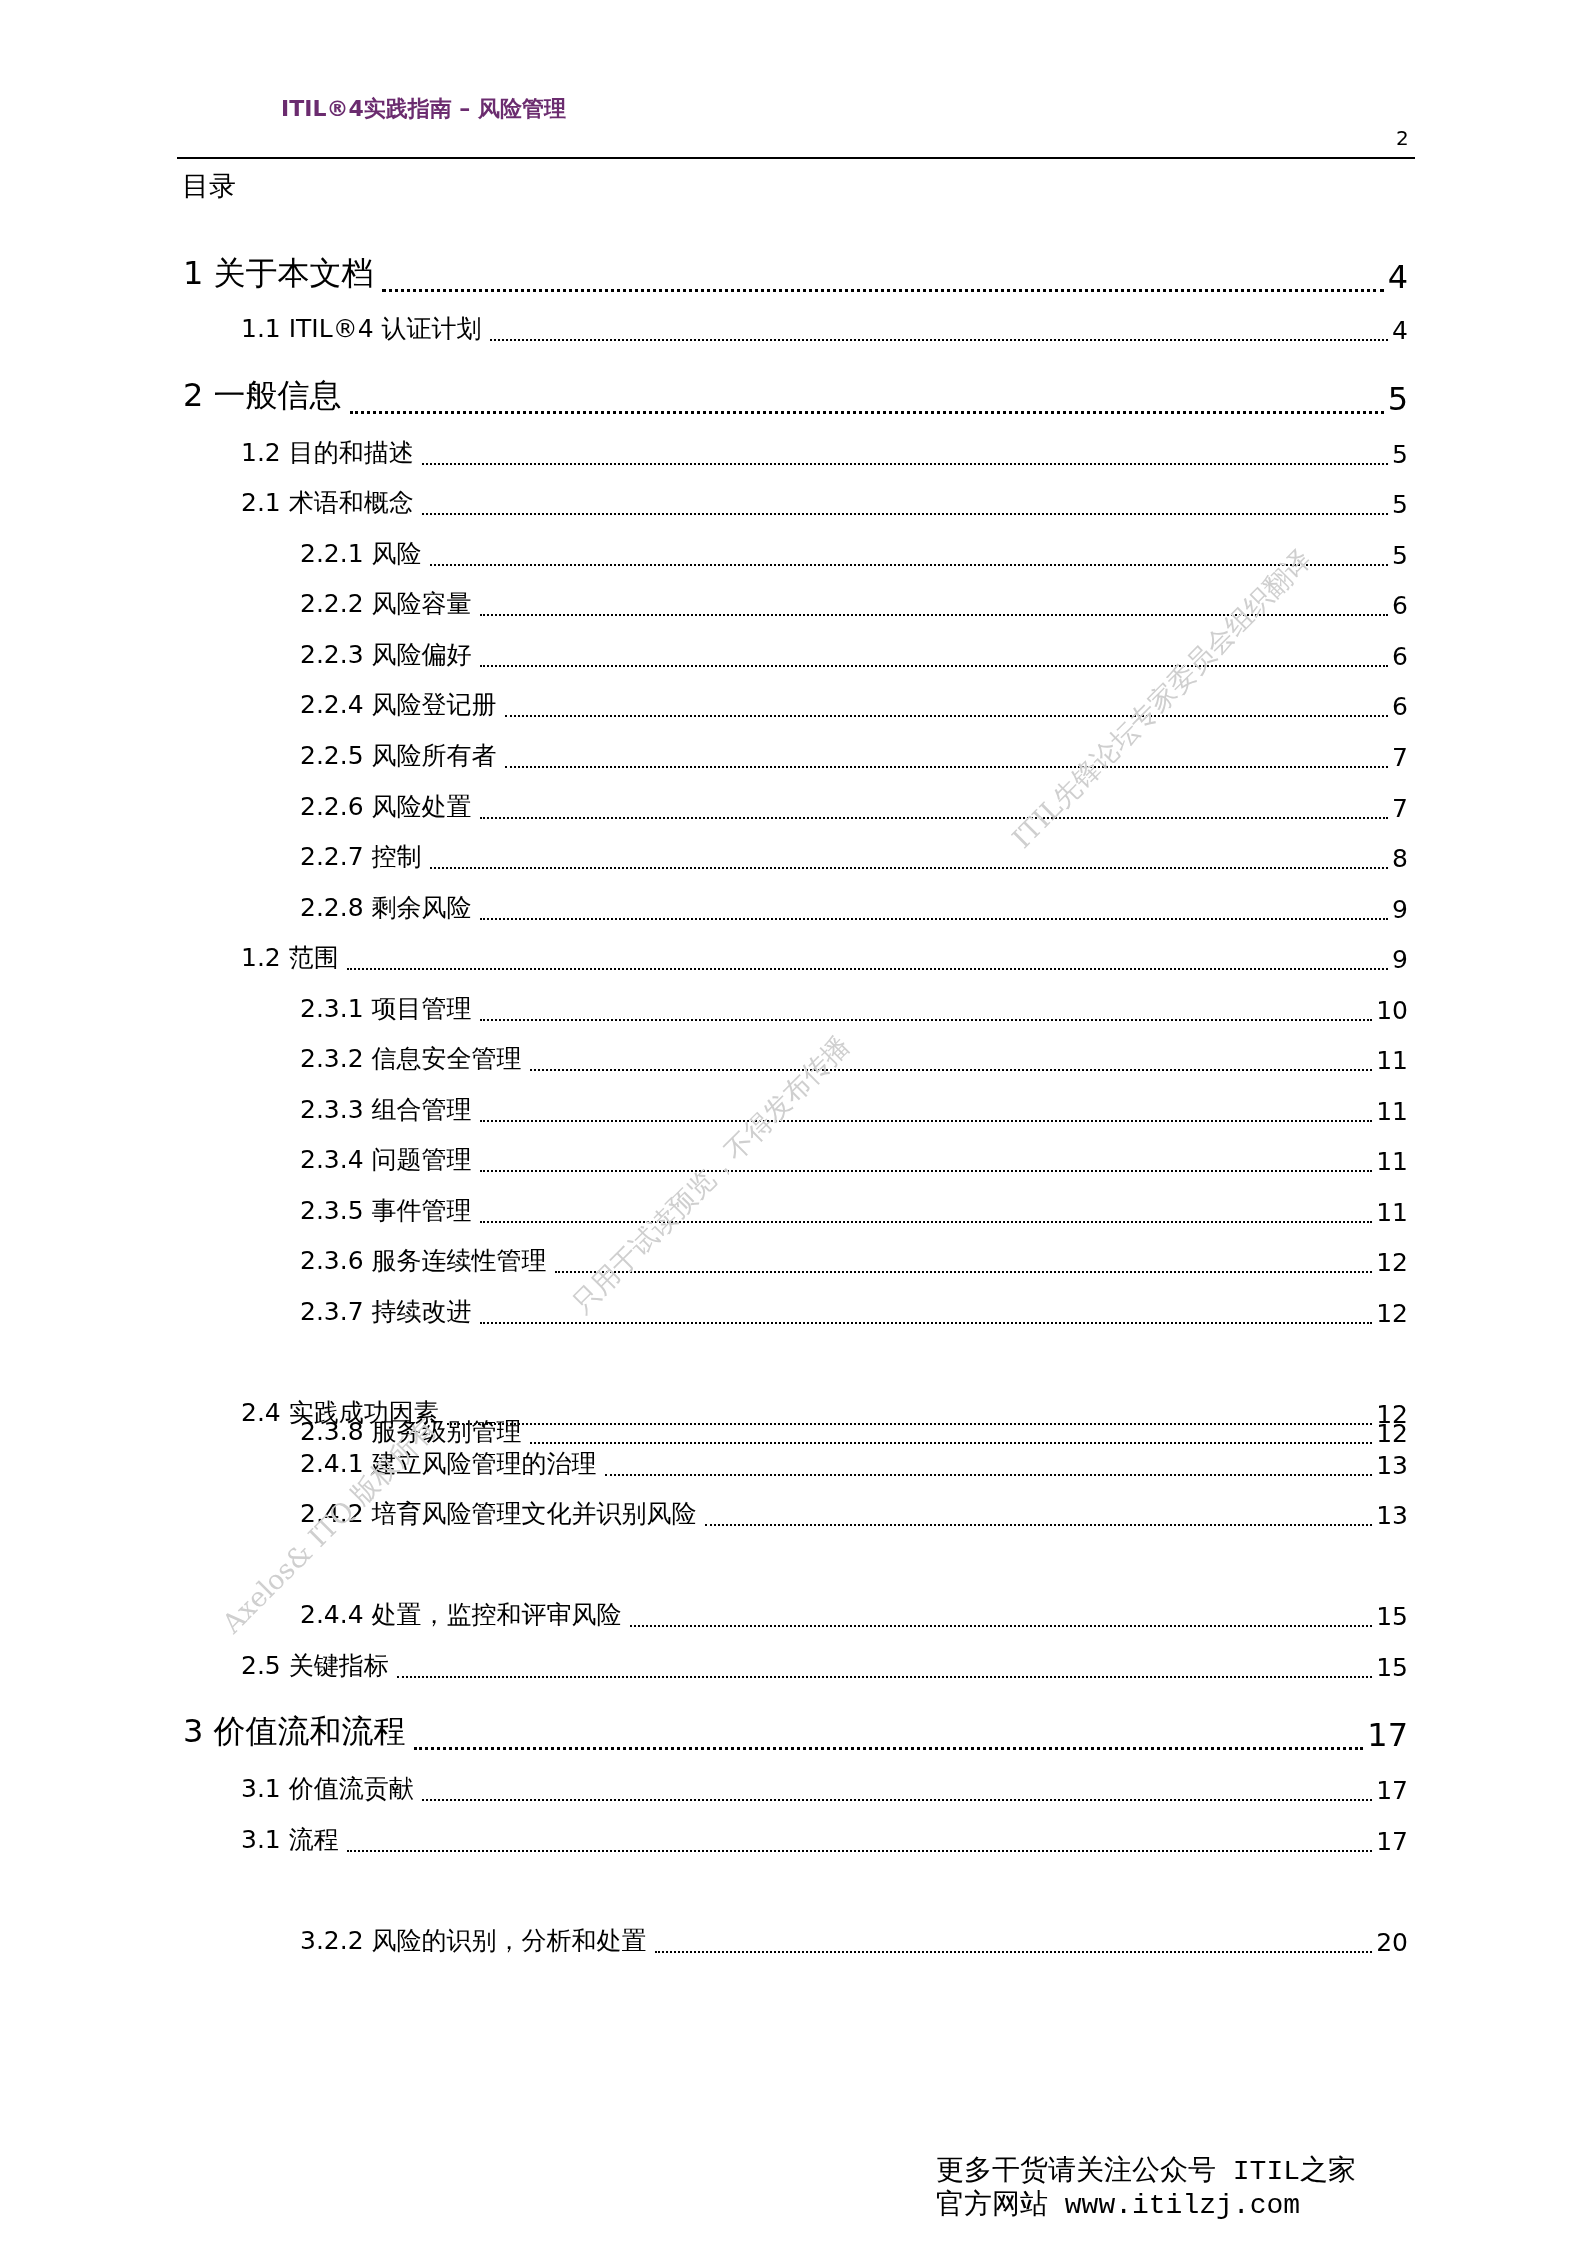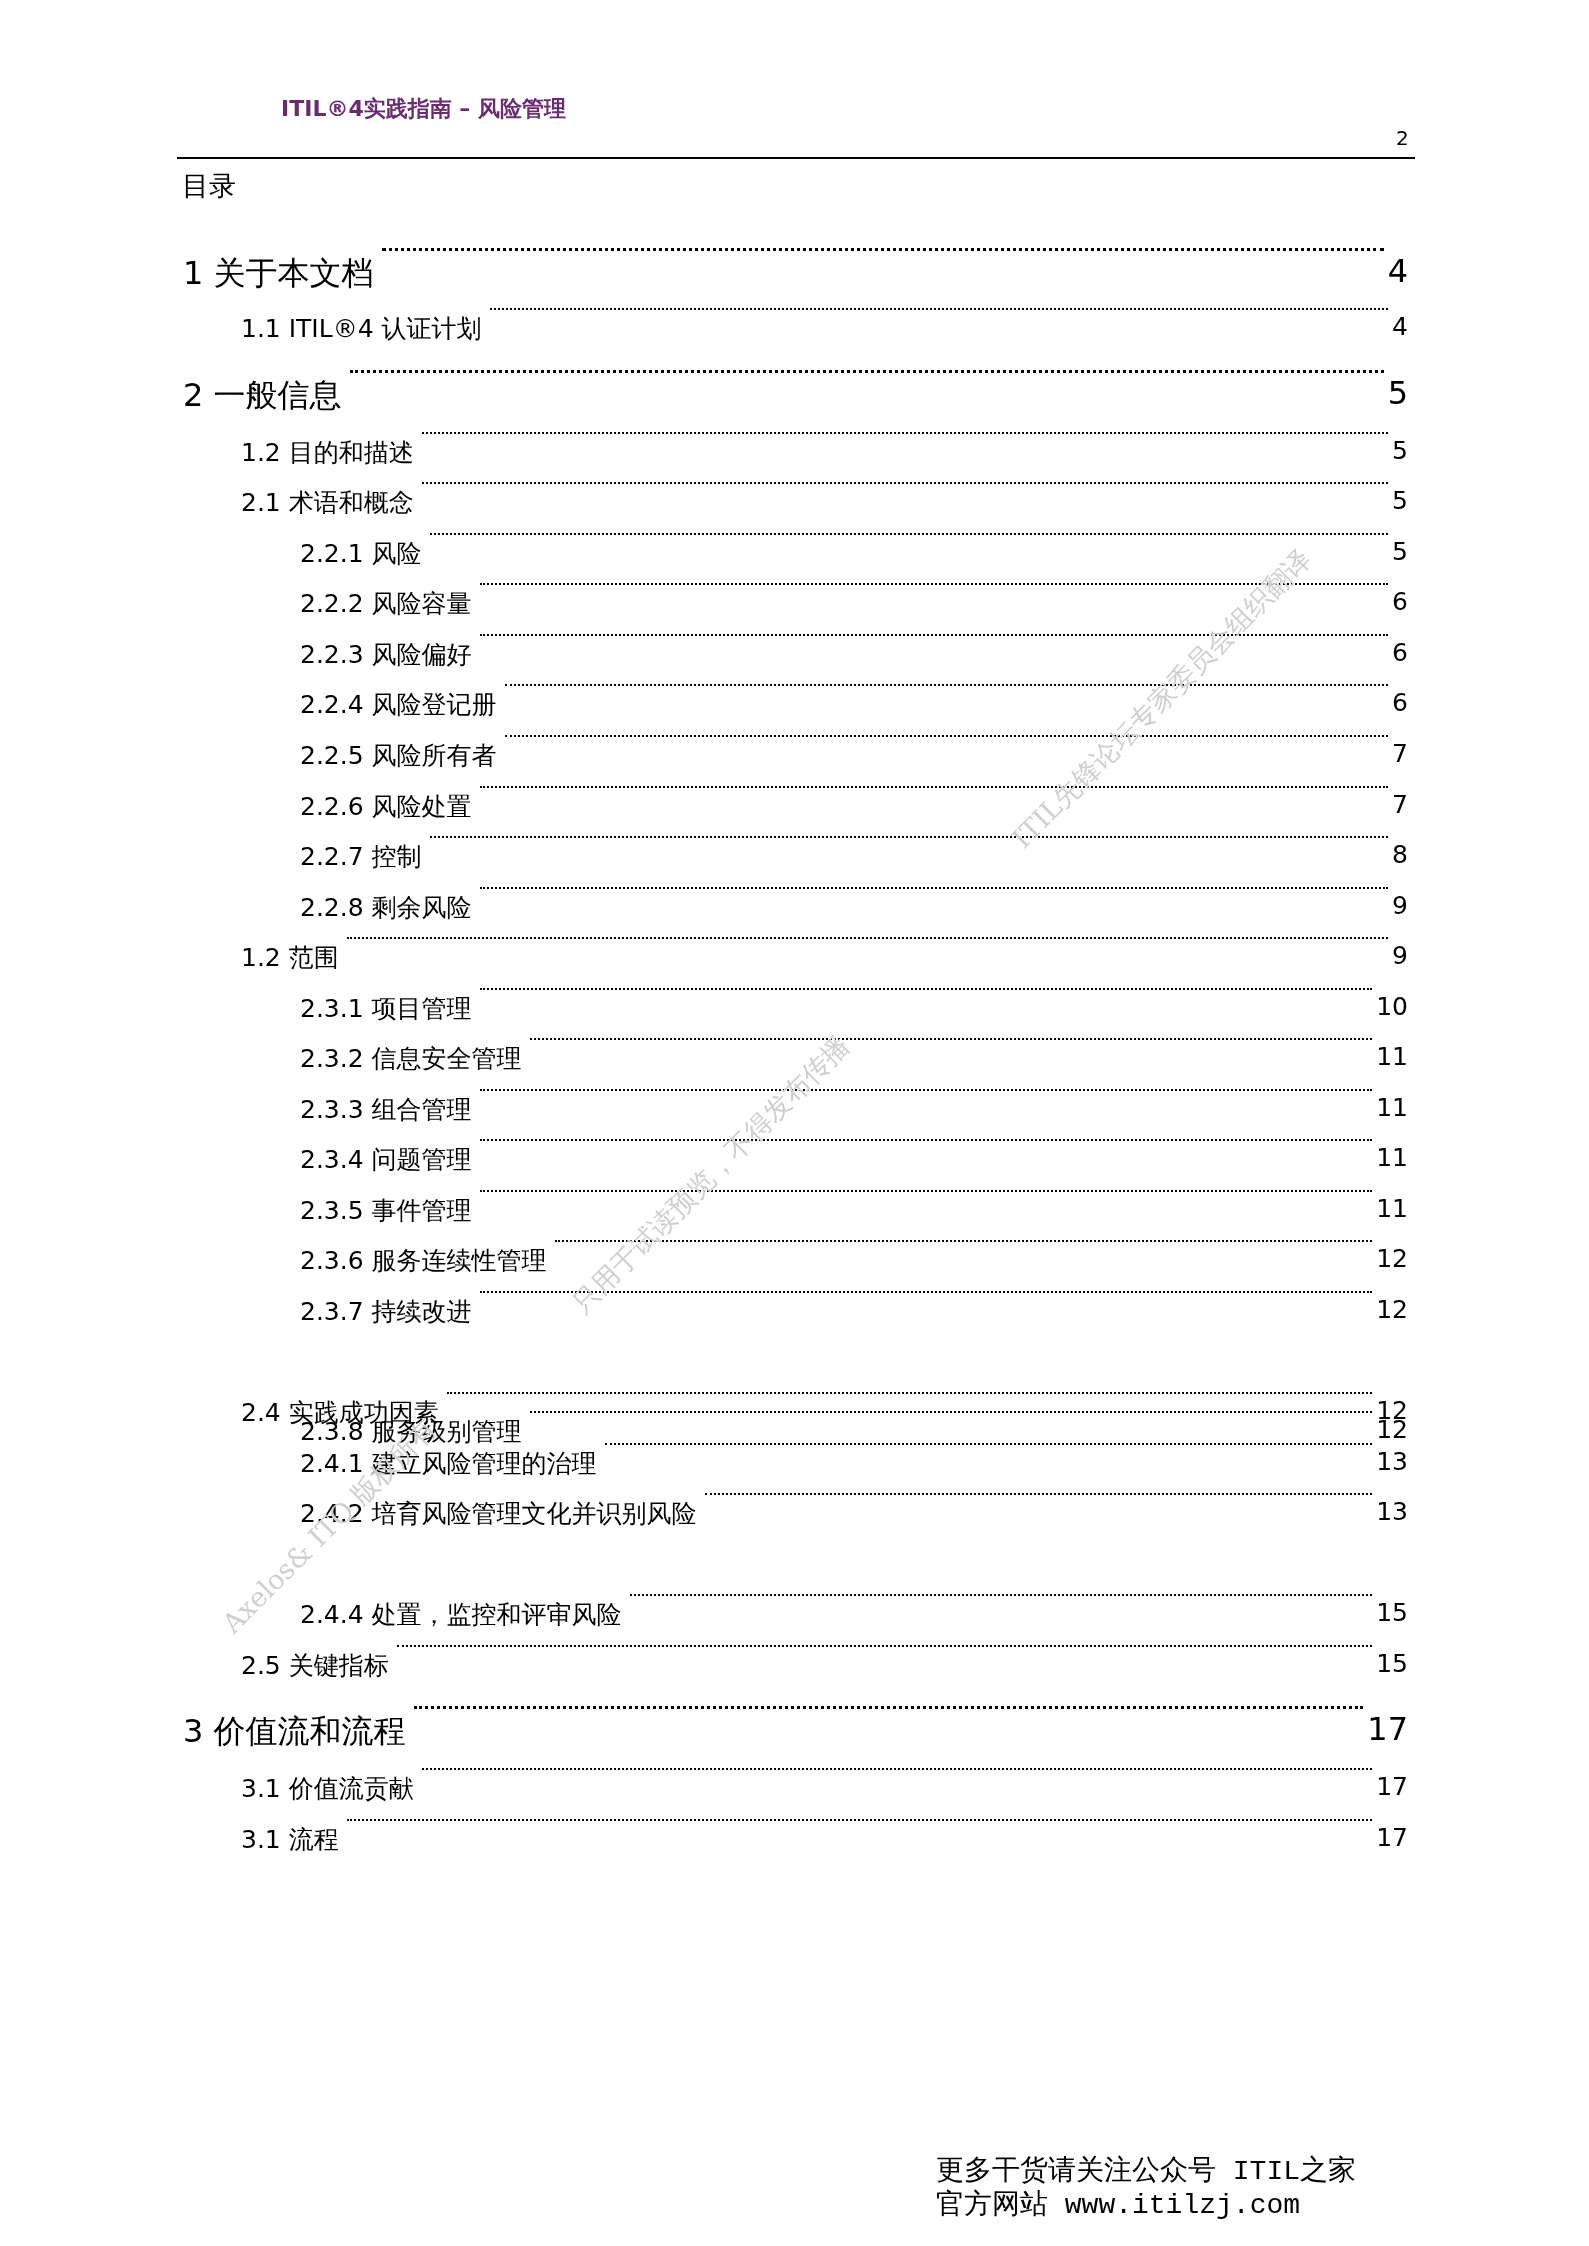--- a/index.html
+++ b/index.html
@@ -3,21 +3,21 @@
 <meta charset="utf-8">
 <style>
   html, body { margin: 0; padding: 0; background: #ffffff; }
   body { width: 1589px; height: 2246px; position: relative; overflow: hidden;
          font-family: "DejaVu Sans", "Liberation Sans", sans-serif; color: #000; }
   .hdr-title { position: absolute; left: 281px; top: 94px; font-size: 22px; color: #6B2C6F; white-space: nowrap; font-weight: bold; }
   .hdr-page { position: absolute; left: 1396px; top: 126px; font-size: 20px; color: #000; }
   .hdr-rule { position: absolute; left: 177px; top: 157px; width: 1238px; height: 2px; background: #000; }
   .toc-title { position: absolute; left: 182px; top: 168px; font-size: 27px; }
   .toc { position: absolute; left: 0; top: 0; width: 1589px; height: 2246px; }
-  .row { position: absolute; display: flex; align-items: flex-start; right: 181px; white-space: nowrap; }
+  .row { position: absolute; display: flex; align-items: flex-end; right: 181px; white-space: nowrap; }
   .row .label { flex: 0 0 auto; padding-right: 4px; }
   .row .leader { flex: 1 1 auto; height: 0; border-bottom: 3px dotted #000; margin: 0 4px; transform: translateY(-4px); min-width: 20px; }
   .row .pg { flex: 0 0 auto; text-align: right; }
   .l1 { left: 183px; font-size: 32px; }
   .l1 .leader { border-bottom-width: 3px; }
   .l2 { left: 241px; font-size: 25px; }
   .l3 { left: 300px; font-size: 25px; }
   .l2 .leader, .l3 .leader { border-bottom-width: 2.5px; transform: translateY(-4px); }
   .wm { position: absolute; color: #cfcfcf; font-family: "DejaVu Serif", "Liberation Serif", serif; font-size: 27px;
         transform-origin: left bottom; transform: rotate(-45deg); white-space: nowrap; pointer-events: none; }
@@ -177,20 +177,25 @@
   <div class="row l2" style="top:1772px">
       <span class="label">3.1 价值流贡献</span>
       <span class="leader"></span>
       <span class="pg">17</span>
     </div>
   <div class="row l2" style="top:1823px">
       <span class="label">3.1 流程</span>
       <span class="leader"></span>
       <span class="pg">17</span>
     </div>
+  <div class="row l3" style="top:1924px">
+      <span class="label">3.2.2 风险的识别，分析和处置</span>
+      <span class="leader"></span>
+      <span class="pg">20</span>
+    </div>
 </div>
 
 <div class="wm" style="left:1030px; top:820px;">ITIL先锋论坛专家委员会组织翻译</div>
 <div class="wm" style="left:590px; top:1285px;">只用于试读预览，不得发布传播</div>
 <div class="wm" style="left:240px; top:1605px;">Axelos&amp; ITQ 版权所有</div>
 
 <div class="footer">
   <div>更多干货请关注公众号 ITIL之家</div>
   <div>官方网站 www.itilzj.com</div>
 </div>

